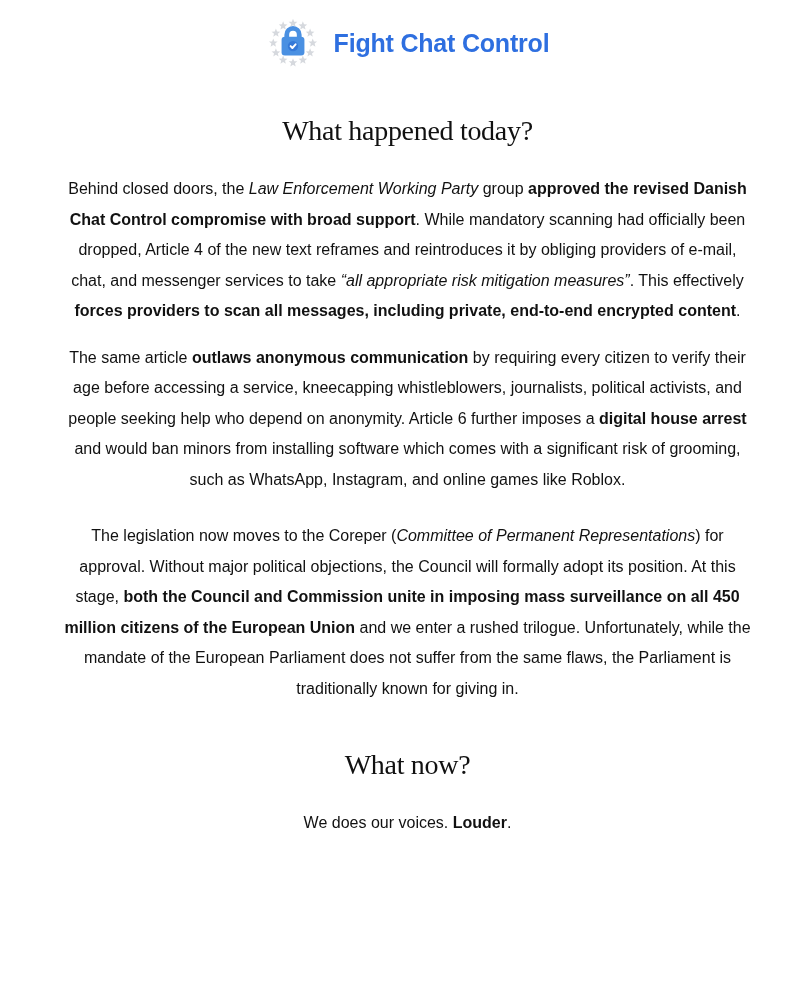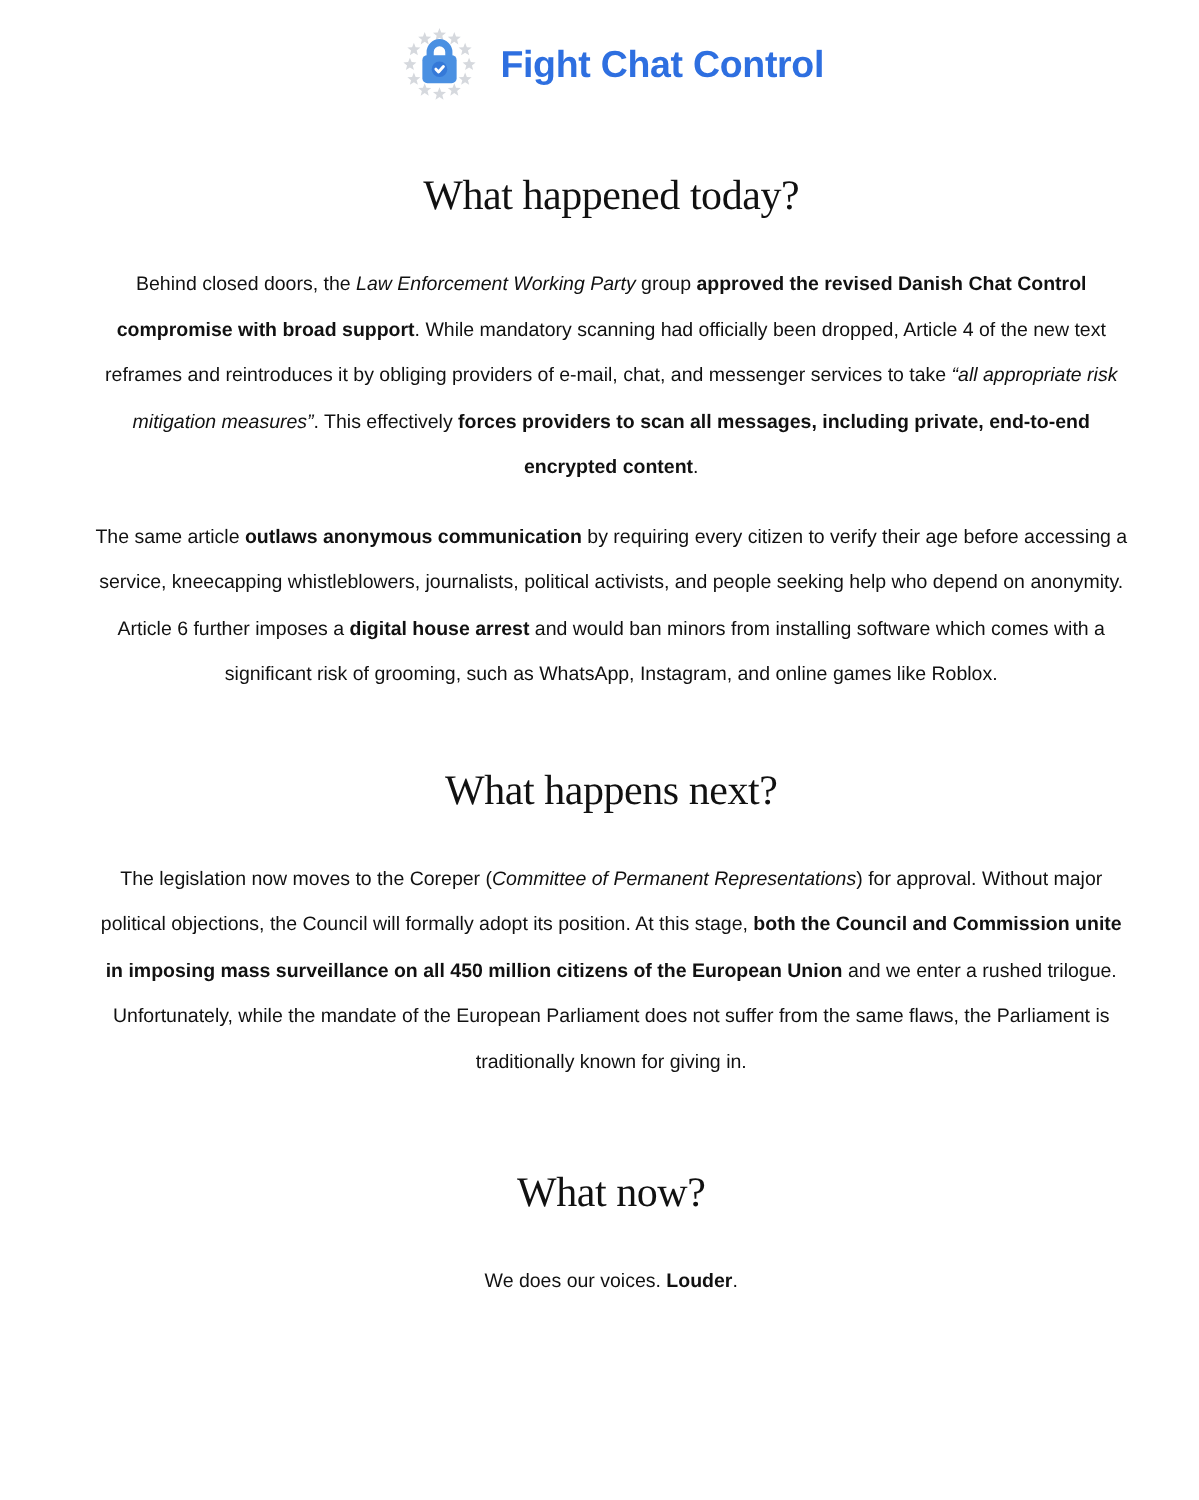--- a/index.html
+++ b/index.html
@@ -15,22 +15,22 @@
   .stars{fill:var(--star);}
   .lock-body{fill:var(--lock);}
   .lock-shackle{fill:none;stroke:var(--lock);stroke-width:4.6;}
   .lock-check-circle{fill:var(--lock-check);}
   .lock-check{fill:none;stroke:#ffffff;stroke-width:1.9;stroke-linecap:round;stroke-linejoin:round;}
   .site-title{color:var(--brand);font-size:25px;font-weight:700;letter-spacing:-0.2px;}
   main{width:692px;margin:0 auto;text-align:center;}
   .heading{font-size:28px;font-weight:400;letter-spacing:-0.3px;line-height:34px;margin:0;color:var(--text);font-family:Liberation Serif, serif;}
   .h-1{margin-top:44px;}
   .h-2{margin-top:46px;}
-  .h-3{margin-top:56px;}
-  .para{font-size:13px;line-height:30.5px;margin:26px 0 0 0;color:var(--text);}
+  .h-3{margin-top:44px;}
+  .para{font-size:16px;line-height:30.5px;margin:26px 0 0 0;color:var(--text);}
   .para + .para{margin-top:16px;}
   .b{font-weight:700;}
   .i{font-style:italic;}
 </style>
 </head>
 <body>
 
 <div class="page">
 
   <header class="header">
@@ -64,21 +64,20 @@
 
   <main>
 
     <section>
       <h1 class="heading h-1">What happened today?</h1>
       <p class="para"><span>Behind closed doors, the </span><span class="i">Law Enforcement Working Party</span><span> group </span><span class="b">approved the revised Danish Chat Control compromise with broad support</span><span>. While mandatory scanning had officially been dropped, Article 4 of the new text reframes and reintroduces it by obliging providers of e-mail, chat, and messenger services to take </span><span class="i">“all appropriate risk mitigation measures”</span><span>. This effectively </span><span class="b">forces providers to scan all messages, including private, end-to-end encrypted content</span><span>.</span></p>
       <p class="para"><span>The same article </span><span class="b">outlaws anonymous communication</span><span> by requiring every citizen to verify their age before accessing a service, kneecapping whistleblowers, journalists, political activists, and people seeking help who depend on anonymity. Article 6 further imposes a </span><span class="b">digital house arrest</span><span> and would ban minors from installing software which comes with a significant risk of grooming, such as WhatsApp, Instagram, and online games like Roblox.</span></p>
     </section>
 
     <section>
-      <h1 class="heading h-2">What happens next?</h1>
       <p class="para"><span>The legislation now moves to the Coreper (</span><span class="i">Committee of Permanent Representations</span><span>) for approval. Without major political objections, the Council will formally adopt its position. At this stage, </span><span class="b">both the Council and Commission unite in imposing mass surveillance on all 450 million citizens of the European Union</span><span> and we enter a rushed trilogue. Unfortunately, while the mandate of the European Parliament does not suffer from the same flaws, the Parliament is traditionally known for giving in.</span></p>
     </section>
 
     <section>
       <h1 class="heading h-3">What now?</h1>
       <p class="para"><span>We does our voices. </span><span class="b">Louder</span><span>.</span></p>
     </section>
 
   </main>
 

